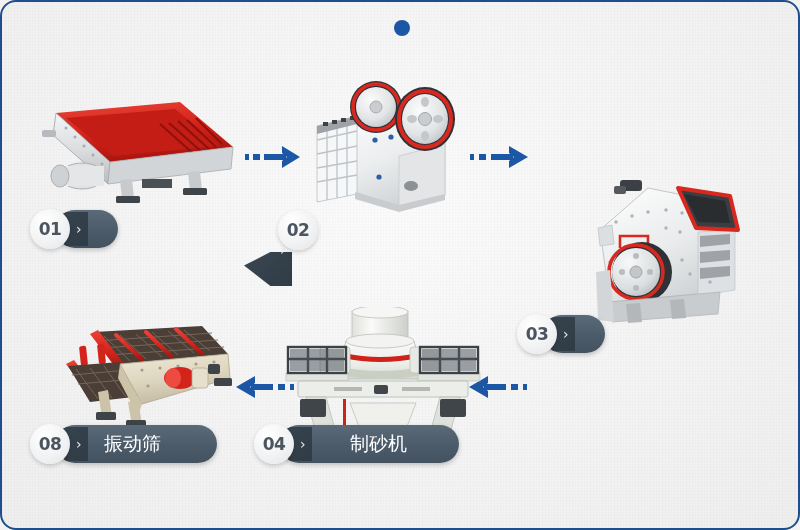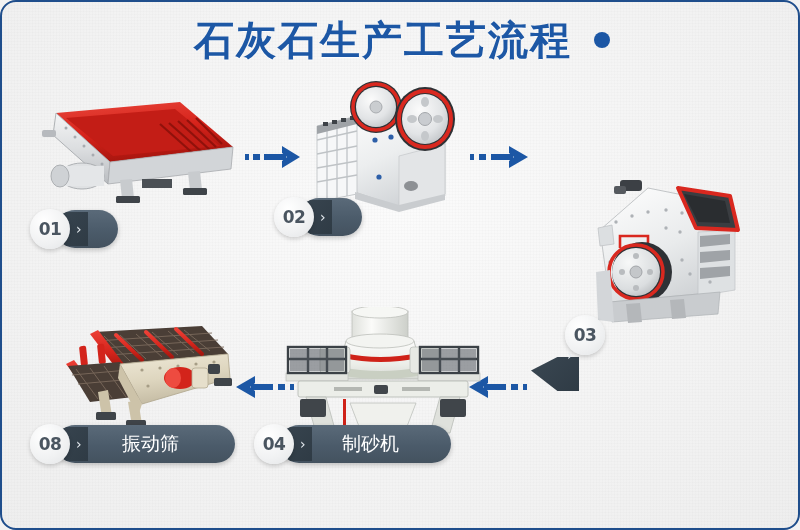--- a/index.html
+++ b/index.html
@@ -89,21 +89,20 @@
     font-family:"DejaVu Sans",sans-serif;
   }
   .pill-text{position:relative;z-index:1;}
 </style>
 </head>
 <body>
 
 <div id="stage">
 
   <div id="title-row">
-    <div id="page-title">石灰石生产工艺流程</div>
     <div id="title-dot"></div>
   </div>
 
   <div class="machine" style="left:18px;top:78px;">
     <svg width="225" height="130" viewBox="0 0 225 130">
       <defs>
         <linearGradient id="gFeedRed" x1="0" y1="0" x2="0.3" y2="1">
           <stop offset="0%" stop-color="#e8453a"></stop>
             <stop offset="55%" stop-color="#d6231b"></stop>
             <stop offset="100%" stop-color="#a9160f"></stop>
@@ -233,21 +232,21 @@
           <circle cx="92" cy="63" r="2.6"></circle>
         <circle cx="80" cy="103" r="2.6"></circle>
       </g>
 
       <ellipse cx="112" cy="112" rx="7" ry="5" fill="#8d9094"></ellipse>
 
       <polygon points="56,118 100,131 146,120 146,126 100,138 56,125" fill="#c9cccf"></polygon>
     </svg>
   </div>
 
-  <div class="label" style="left:272px;top:196px;">
+  <div class="label" style="left:272px;top:208px;flex-direction:column;">
     <div class="badge">02</div>
     <div class="pill">
       <span class="chev">›</span>
     </div>
   </div>
 
   <div class="arrow" style="left:468px;top:140px;">
     <svg width="62" height="30" viewBox="0 0 62 30">
       <rect x="0" y="12" width="4" height="6" fill="#1c57a5"></rect>
       <rect x="9" y="12" width="7" height="6" fill="#1c57a5"></rect>
@@ -326,21 +325,21 @@
 
       <polygon points="40,132 150,122 148,144 42,152" fill="#c9cccf" stroke="#aeb1b4" stroke-width="0.7"></polygon>
       <polygon points="26,102 40,100 44,152 28,150" fill="#d3d6d9"></polygon>
       <g fill="#b4b7ba">
         <polygon points="56,134 70,133 72,152 58,153"></polygon>
         <polygon points="100,130 114,129 116,148 102,149"></polygon>
       </g>
     </svg>
   </div>
 
-  <div class="label" style="left:559px;top:313px;flex-direction:column;">
+  <div class="label" style="left:515px;top:313px;">
     <div class="badge">03</div>
     <div class="pill">
       <span class="chev">›</span>
     </div>
   </div>
 
   <div class="arrow" style="left:463px;top:370px;">
     <svg width="62" height="30" viewBox="0 0 62 30">
       <rect x="58" y="12" width="4" height="6" fill="#1c57a5"></rect>
       <rect x="46" y="12" width="7" height="6" fill="#1c57a5"></rect>
@@ -412,21 +411,21 @@
       <rect x="86" y="120" width="46" height="6" fill="#d5d8d2"></rect>
 
       <rect x="69" y="92" width="3" height="26" fill="#cf2218"></rect>
     </svg>
   </div>
 
   <div class="label" style="left:252px;top:423px;">
     <div class="badge">04</div>
     <div class="pill" style="padding-right:52px;">
       <span class="chev">›</span>
-      <span class="pill-text" style="margin-left:24px;">制砂机</span>
+      <span class="pill-text" style="margin-left:32px;">制砂机</span>
     </div>
   </div>
 
   <div class="arrow" style="left:230px;top:370px;">
     <svg width="62" height="30" viewBox="0 0 62 30">
       <rect x="58" y="12" width="4" height="6" fill="#1c57a5"></rect>
       <rect x="46" y="12" width="7" height="6" fill="#1c57a5"></rect>
       <rect x="19" y="12" width="22" height="6" fill="#1c57a5"></rect>
       <polygon points="23,4 4,15 23,26 23,19 18,15 23,11" fill="#1c57a5"></polygon>
     </svg>
@@ -507,17 +506,17 @@
       <rect x="84" y="100" width="20" height="8" rx="1.5" fill="#3f4449"></rect>
       <rect x="54" y="92" width="20" height="8" rx="1.5" fill="#3f4449"></rect>
       <rect x="172" y="58" width="18" height="8" rx="1.5" fill="#3f4449"></rect>
     </svg>
   </div>
 
   <div class="label" style="left:28px;top:423px;">
     <div class="badge">08</div>
     <div class="pill" style="padding-right:56px;">
       <span class="chev">›</span>
-      <span class="pill-text" style="margin-left:28px;text-align:right;">振动筛</span>
+      <span class="pill-text" style="margin-left:10px;text-align:right;">振动筛</span>
     </div>
   </div>
 
 </div>
 
 </body></html>

